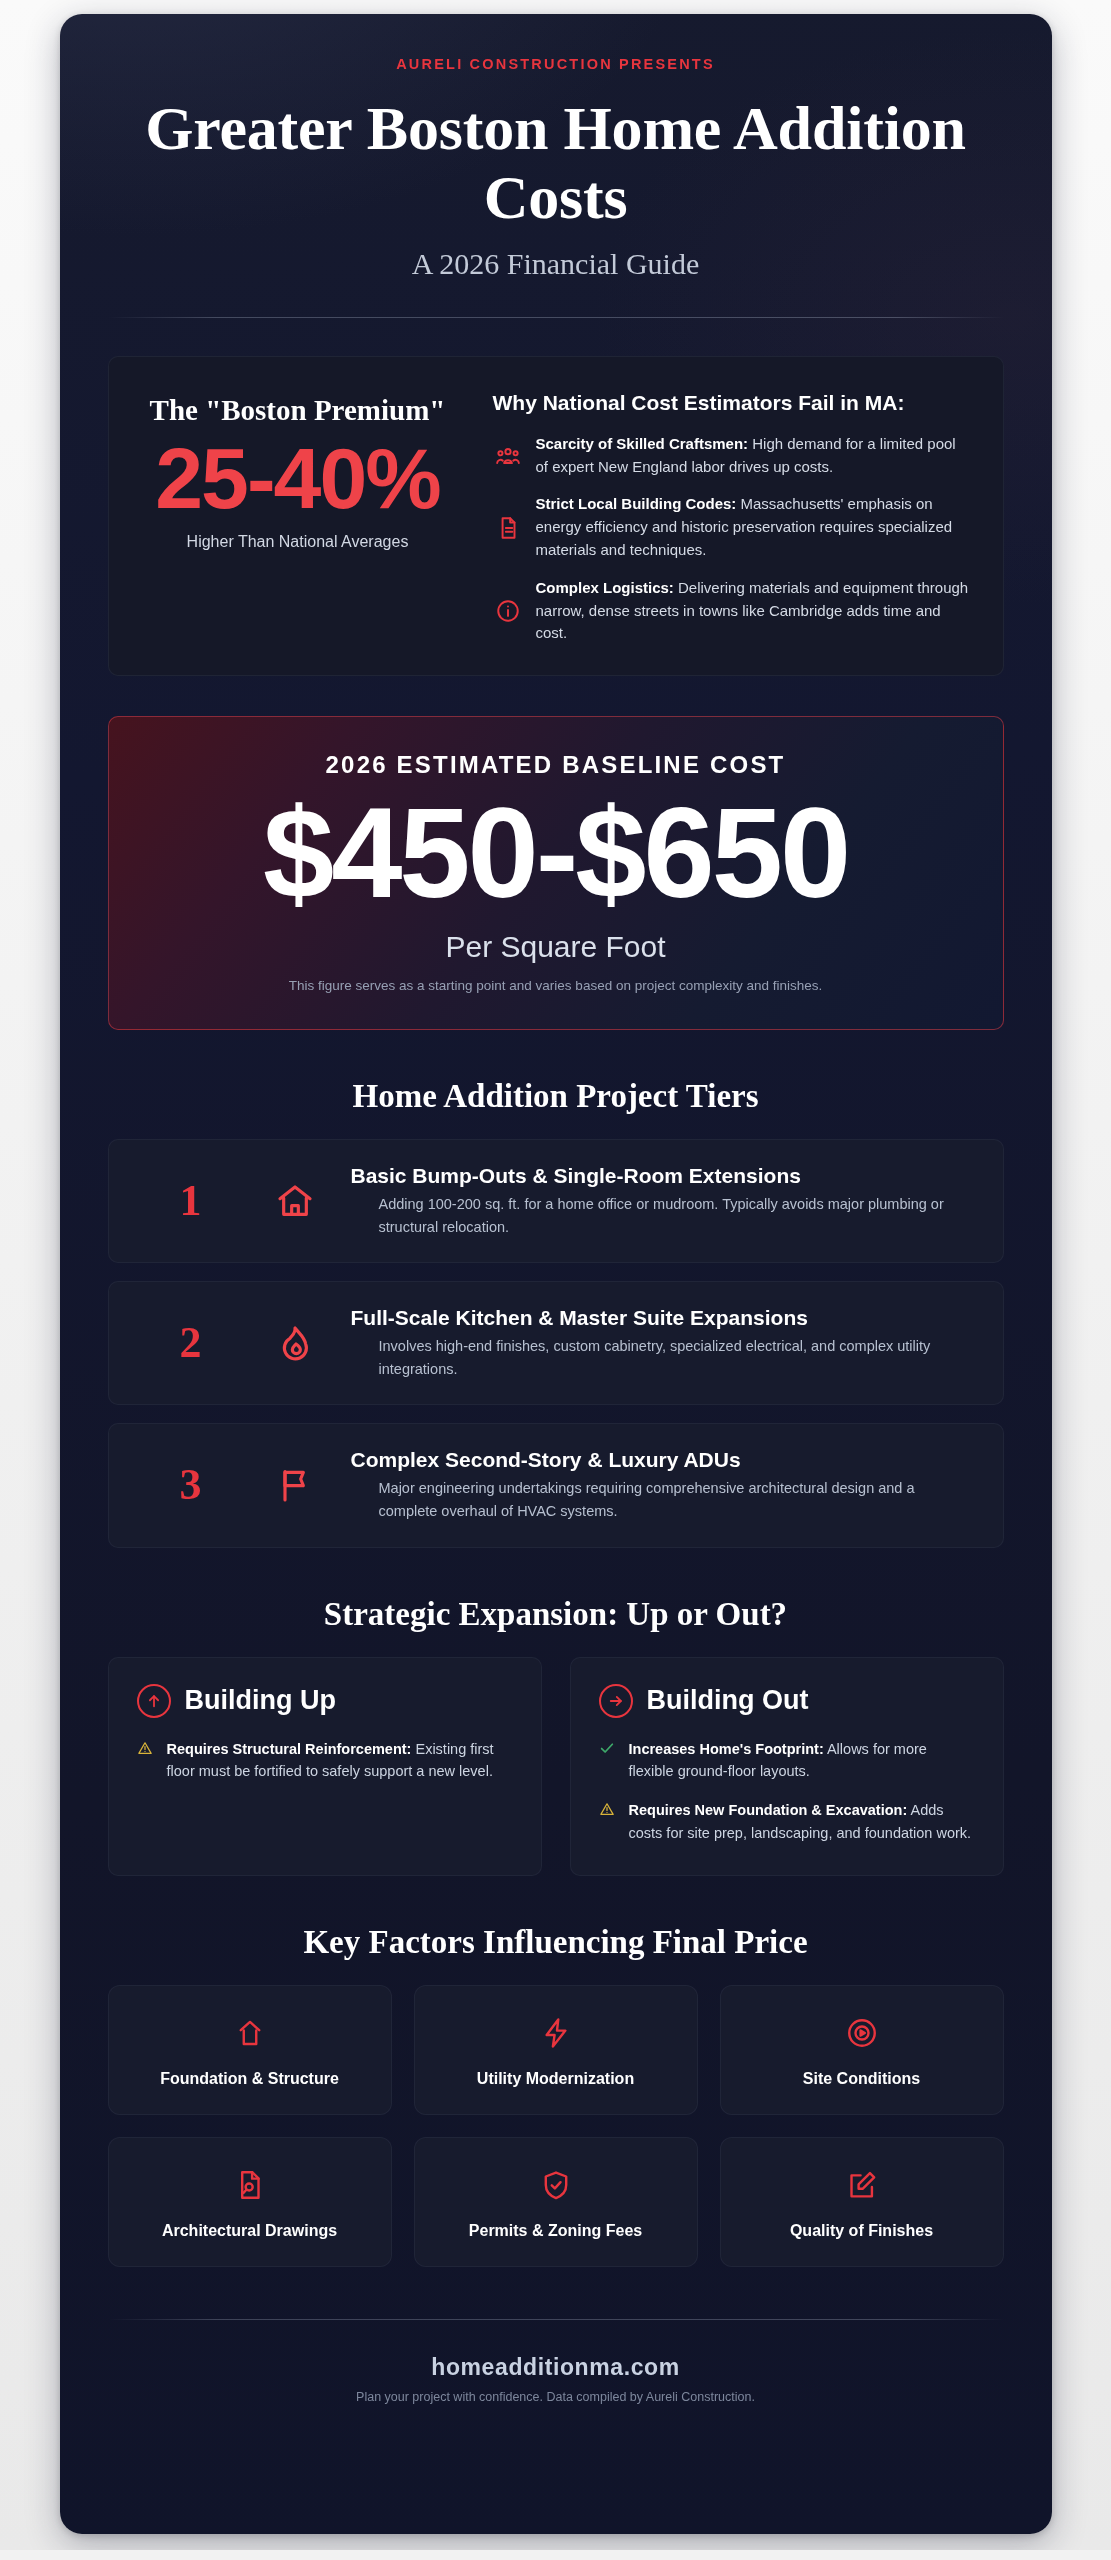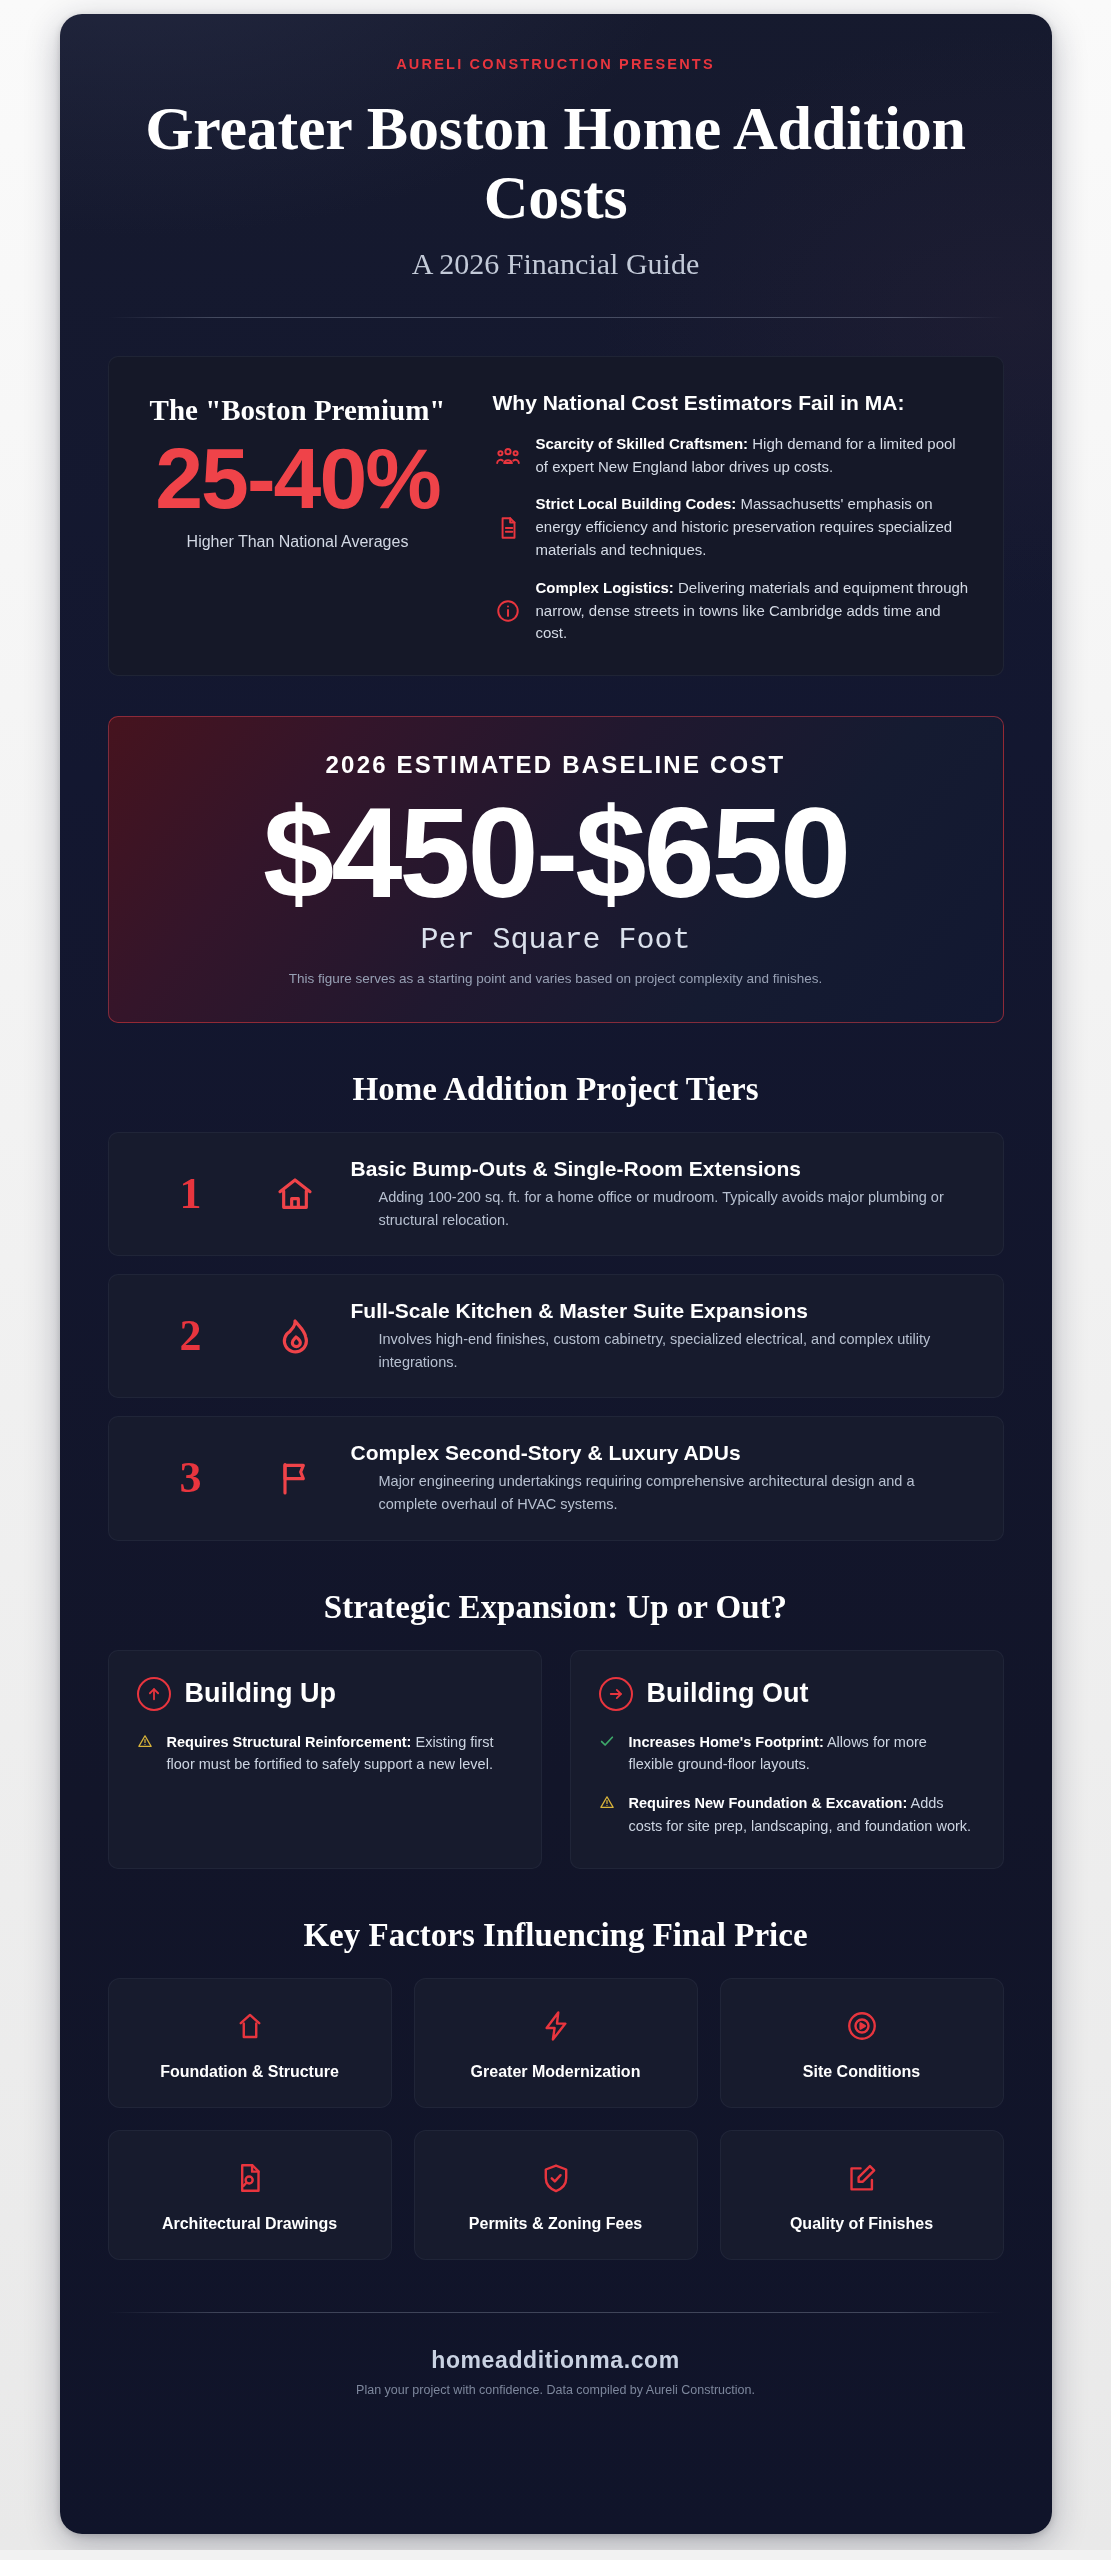--- a/index.html
+++ b/index.html
@@ -165,22 +165,22 @@
   .hero-value {
     margin-top: 6px;
     font-size: 128px;
     font-weight: 700;
     line-height: 1.06;
     color: #ffffff;
     letter-spacing: -3px;
   }
 
   .hero-unit {
-    margin-top: 2px;
-    font-family: Liberation Mono, monospace;
+    margin-top: 9px;
+    font-family: Liberation Sans, sans-serif;
     font-size: 30px;
     color: #dbe1ec;
   }
 
   .hero-note {
     margin-top: 14px;
     font-size: 13.5px;
     color: #97a0b4;
   }
 
@@ -559,21 +559,21 @@
       </div>
       <div class="factor-label">Foundation &amp; Structure</div>
     </div>
 
     <div class="factor">
       <div class="factor-icon">
         <svg viewBox="0 0 24 24" fill="none" stroke="currentColor" stroke-width="1.7" stroke-linecap="round" stroke-linejoin="round">
           <path d="M13.6 2.5 5.4 13.4h5.6L9.8 21.5 18.6 10.3h-5.9z"></path>
         </svg>
       </div>
-      <div class="factor-label">Greater Modernization</div>
+      <div class="factor-label">Utility Modernization</div>
     </div>
 
     <div class="factor">
       <div class="factor-icon">
         <svg viewBox="0 0 24 24" fill="none" stroke="currentColor" stroke-width="1.7" stroke-linecap="round" stroke-linejoin="round">
           <circle cx="12" cy="12" r="9"></circle>
             <circle cx="12" cy="12" r="4.6"></circle>
             <path d="M11 10.2 14 12l-3 1.8z" fill="currentColor"></path>
         </svg>
       </div>

